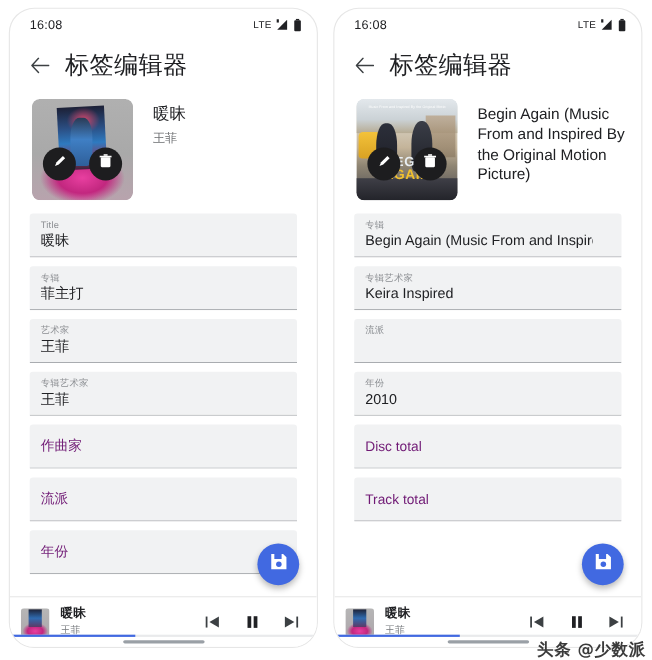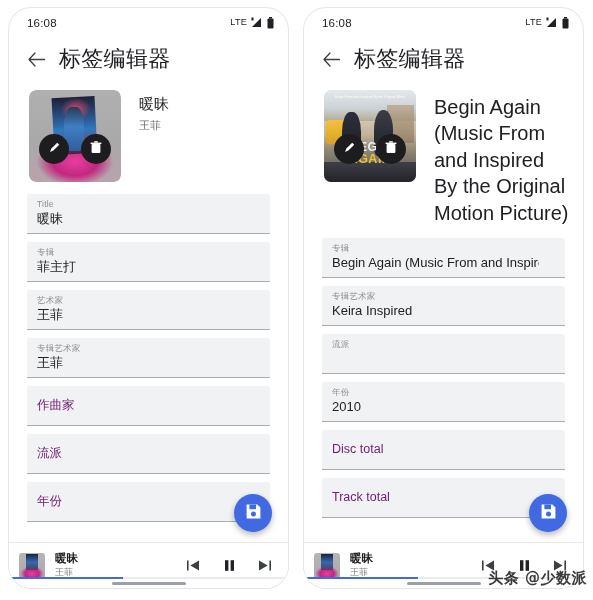--- a/index.html
+++ b/index.html
@@ -214,21 +214,21 @@
     padding-top: 4px;
     min-width: 0;
     flex: 1 1 auto;
   }
   .art-title {
     font-size: 15px;
     color: #202124;
     line-height: 1.32;
     word-break: break-word;
   }
-  .art-title.small { font-size: 20px; }
+  .art-title.small { font-size: 14px; }
   .art-artist {
     font-size: 11px;
     color: #6d6f72;
     margin-top: 4px;
   }
 
   
   .form {
     flex: 1 1 auto;
     padding: 6px 18px 0 18px;
@@ -368,21 +368,21 @@
     height: 3px;
     border-radius: 2px;
     background: #ararararar;
     background: #9aa0a6;
   }
 
   
   .watermark {
     position: absolute;
     right: 6px;
-    bottom: 12px;
+    bottom: 0;
     font-size: 15px;
     color: #2b2b2b;
     font-weight: bold;
     letter-spacing: 0.5px;
     opacity: .92;
     z-index: 9;
     font-family: "DejaVu Sans", sans-serif;
   }
 </style>
 </head>

